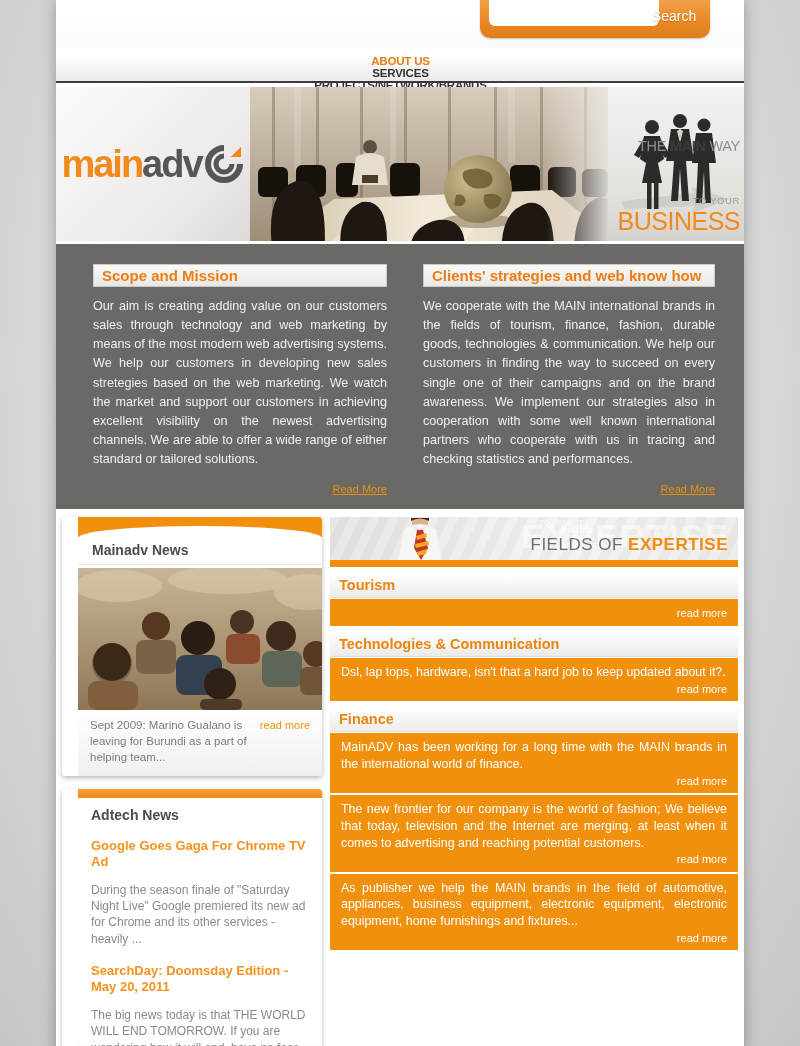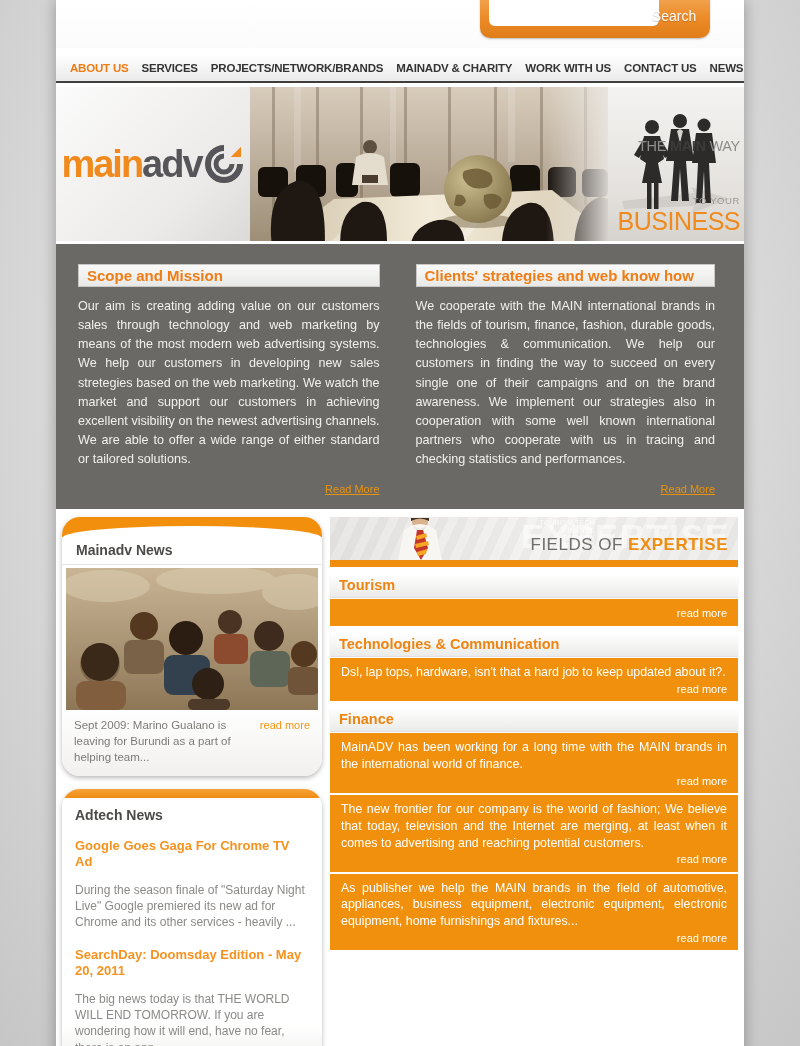--- a/index.html
+++ b/index.html
@@ -15,21 +15,21 @@
   .header-top { position:relative; height:48px; background:linear-gradient(#ffffff,#fbfbfb); }
   .search-wrap { position:absolute; right:34px; top:-14px; width:230px; height:52px; border-radius:10px;
     background:linear-gradient(#f6b269,#ec8c28 60%,#e07d18); box-shadow:0 1px 2px rgba(0,0,0,.25); }
   .search-input { position:absolute; left:9px; top:4px; width:170px; height:36px; border:none; outline:none;
     border-radius:6px; background:#fff; font-size:13px; padding:0 8px; color:#444; }
   .search-btn { position:absolute; right:6px; top:22px; width:60px; text-align:center; color:#fff;
     font-size:14px; background:transparent; border:none; cursor:pointer; text-shadow:0 1px 1px rgba(0,0,0,.2); }
 
   
   .nav { height:28px; margin-top:7px; background:linear-gradient(#fefefe,#ebebeb);
-    border-bottom:2px solid #3f3e3c; display:flex; align-items:center; padding-left:14px; }
+    border-bottom:2px solid #3f3e3c; display:flex; align-items:center; padding-left:14px;flex-direction:column; }
   .nav a { text-decoration:none; color:#343434; font-size:11.5px; font-weight:bold; letter-spacing:-0.2px;
     margin-right:13px; white-space:nowrap; }
   .nav a.active { color:#ee7c13; }
 
   
   .banner { display:flex; height:154px; margin-top:4px; }
   .banner-left { width:194px; background:linear-gradient(135deg,#fbfbfb 0%,#eceae8 70%,#dcdad8 100%);
     display:flex; align-items:center; justify-content:center; }
   .logo { font-size:38px; font-weight:bold; letter-spacing:-2px; display:flex; align-items:center; }
   .logo .lg-main { color:#f08a1d; }
@@ -38,35 +38,35 @@
   .banner-right { flex:1; position:relative; background:linear-gradient(180deg,#f4f3f1 0%,#e4e1dd 70%,#d6d3cf 100%); }
   .silhouettes { position:absolute; top:22px; left:50%; transform:translateX(-50%); }
   .tagline { position:absolute; bottom:6px; right:4px; left:2px; text-align:right; line-height:1.12; }
   .tg1 { font-size:14.5px; color:#8d8d8b; letter-spacing:-0.3px; }
   .tg1 b { color:#3b3b39; }
   .tg2 { font-size:9.5px; color:#9a9a98; letter-spacing:0.6px; padding-left:36px;margin-top:42px; }
   .tg3 { font-size:25px; color:#f08a1d; letter-spacing:-0.5px; }
 
   
   .intro { background:#6b6965; margin-top:3px; display:flex; padding:20px 29px 12px 22px; }
-  .intro-col { width:302px; }
+  .intro-col { width:302px;margin-left:15px; }
   .intro-col + .intro-col { margin-left:36px; width:300px; }
   .intro-hd { background:linear-gradient(#fafafa,#e8e8e6); border:1px solid #c9c8c5; color:#ee7d16;
     font-weight:bold; font-size:15px; padding:2px 8px; margin-bottom:10px; }
   .intro-body { color:#f1f0ee; font-size:12.6px; line-height:1.52; text-align:justify; }
   .intro-rm { display:block; text-align:right; margin-top:10px; }
   .intro-rm a, .rm-orange { color:#e8930f; font-size:11px; text-decoration:underline; }
 
   
   .main-row { display:flex; padding:6px 6px 0 6px; margin-top:2px; }
   .left-col { width:260px; }
   .right-col { width:408px; margin-left:8px; }
 
   
-  .card { background:#fff; border-radius:18px; box-shadow:0 2px 5px rgba(0,0,0,.28); overflow:hidden; }
+  .card { background:#fff; border-radius:3px; box-shadow:0 2px 5px rgba(0,0,0,.28); overflow:hidden;padding-left:16px; }
   .card-curve { height:20px; background:#f2900e; position:relative; }
   .card-curve::after { content:""; position:absolute; left:0; right:0; bottom:-1px; height:12px;
     background:#fff; border-radius:100% 100% 0 0 / 200% 200% 0 0; }
   .card-strip { height:9px; background:linear-gradient(#f7a33a,#ee8b12); }
   .card-hd { font-size:14px; font-weight:bold; color:#4c4b48; padding:5px 14px 6px; border-bottom:1px solid #e4e4e2; }
   .news-photo { display:block; width:252px; height:142px; margin:3px auto 0; }
   .news-cap { padding:7px 12px 10px; font-size:11.5px; color:#7d7b77; line-height:1.4;
     background:linear-gradient(#ffffff,#f1f0ee); }
   .news-cap .rm { float:right; color:#f0930f; text-decoration:none; font-size:11px; margin-top:1px; }
   .adtech { margin-top:13px; }

